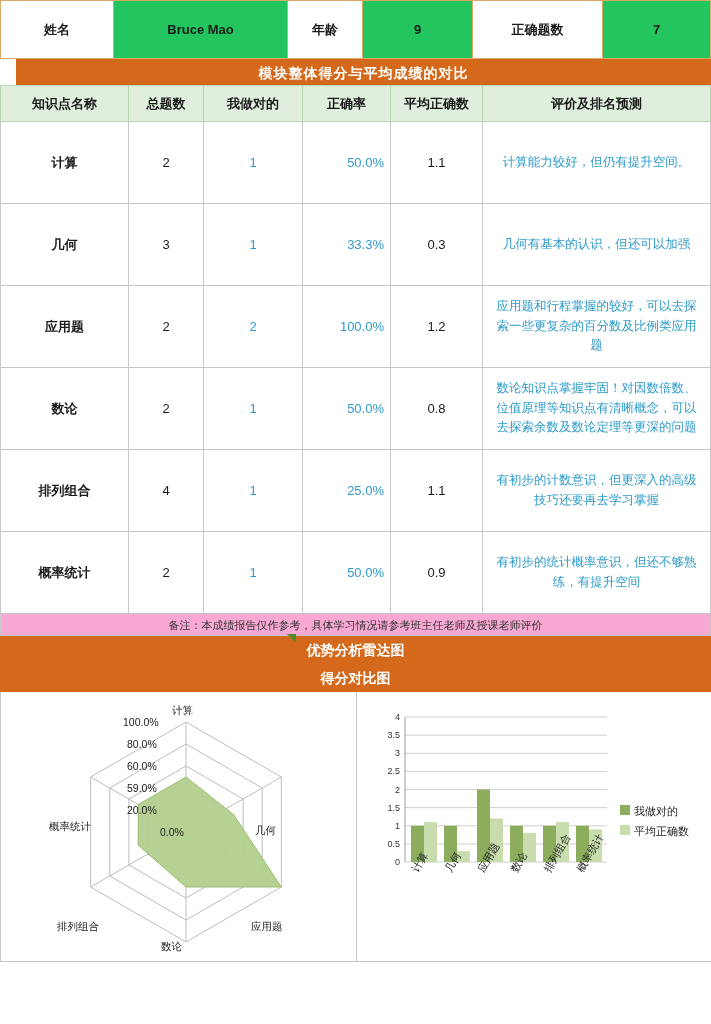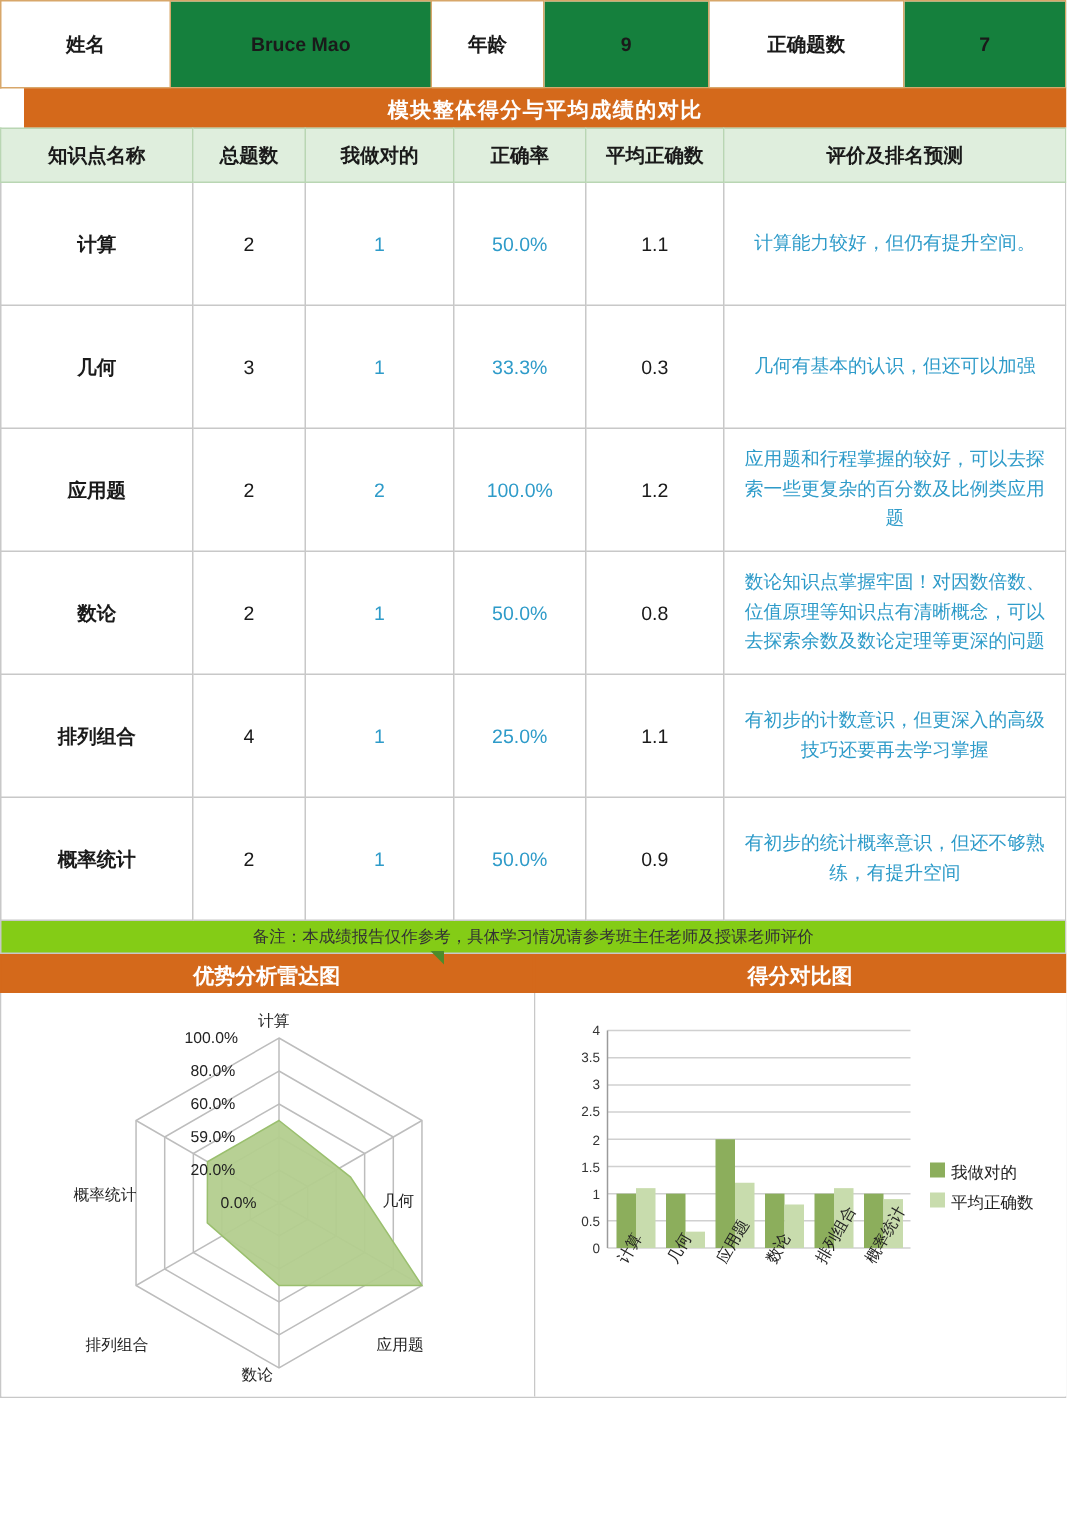--- a/index.html
+++ b/index.html
@@ -22,21 +22,21 @@
   .info-table td {
     border: 1px solid #d8a76a;
     text-align: center;
     vertical-align: middle;
     height: 58px;
     font-size: 13px;
     font-weight: bold;
     color: #1a1a1a;
   }
   .info-label { background: #ffffff; }
-  .info-value { background: #15803d; font-weight: bold; margin-top: 40px; }
+  .info-value { background: #22c55e; font-weight: bold; margin-top: 40px; }
 
   
   .banner {
     background: #d4691b;
     color: #ffffff;
     text-align: center;
     font-size: 14px;
     font-weight: bold;
     height: 26px;
     line-height: 26px;
@@ -60,21 +60,21 @@
   .data-table td {
     border: 1px solid #c8c8c8;
     text-align: center;
     vertical-align: middle;
     font-size: 13px;
     color: #1a1a1a;
     padding: 4px 6px;
   }
   .data-table td.topic { font-weight: bold; }
   .data-table td.mine { color: #2e9bc9; }
-  .data-table td.rate { color: #2e9bc9; }
+  .data-table td.rate { color: #2e9bc9; text-align: right; }
   .data-table td.comment {
     color: #2e9bc9;
     font-size: 12.5px;
     line-height: 1.55;
     padding: 6px 10px;
   }
   .row-tall td { height: 82px; }
   .row-total td { height: 74px; font-weight: bold; }
   .row-total td.topic { font-weight: bold; }
 
@@ -90,25 +90,25 @@
 
   
   .note {
     text-align: center;
     font-size: 11px;
     color: #333;
     height: 22px;
     line-height: 22px;
     border: 1px solid #c8c8c8;
     border-top: none;
-    background: #84cc16;
-  }
-
-  
-  .chart-title-row { display: flex; width: 100%; }
+    background: #f9a8d4;
+  }
+
+  
+  .chart-title-row { display: flex; width: 100%; flex-direction: column; }
   .chart-title {
     flex: 1 1 50%;
     background: #d4691b;
     color: #fff;
     text-align: center;
     font-size: 14px;
     font-weight: bold;
     height: 26px;
     line-height: 26px;
     border: 1px solid #d4691b;
@@ -295,21 +295,21 @@
         <span style="left:250px; top:228px;">应用题</span>
         <span style="left:160px; top:248px;">数论</span>
         <span style="left:56px; top:228px;">排列组合</span>
         <span style="left:48px; top:128px;">概率统计</span>
 
         <span style="left:122px; top:24px;">100.0%</span>
         <span style="left:126px; top:46px;">80.0%</span>
         <span style="left:126px; top:68px;">60.0%</span>
         <span style="left:126px; top:90px;">59.0%</span>
         <span style="left:126px; top:112px;">20.0%</span>
-        <span style="left:118px; top:134px;padding-left:28px;">0.0%</span>
+        <span style="left:131px; top:134px;padding-left:28px;">0.0%</span>
       </div>
     </div>
 
     <div class="chart-cell">
       <svg width="354" height="268" viewBox="0 0 354 268">
 
         <g stroke="#d0d0d0" stroke-width="1">
           <line x1="48" y1="25" x2="250" y2="25"></line>
           <line x1="48" y1="43.1" x2="250" y2="43.1"></line>
           <line x1="48" y1="61.3" x2="250" y2="61.3"></line>

